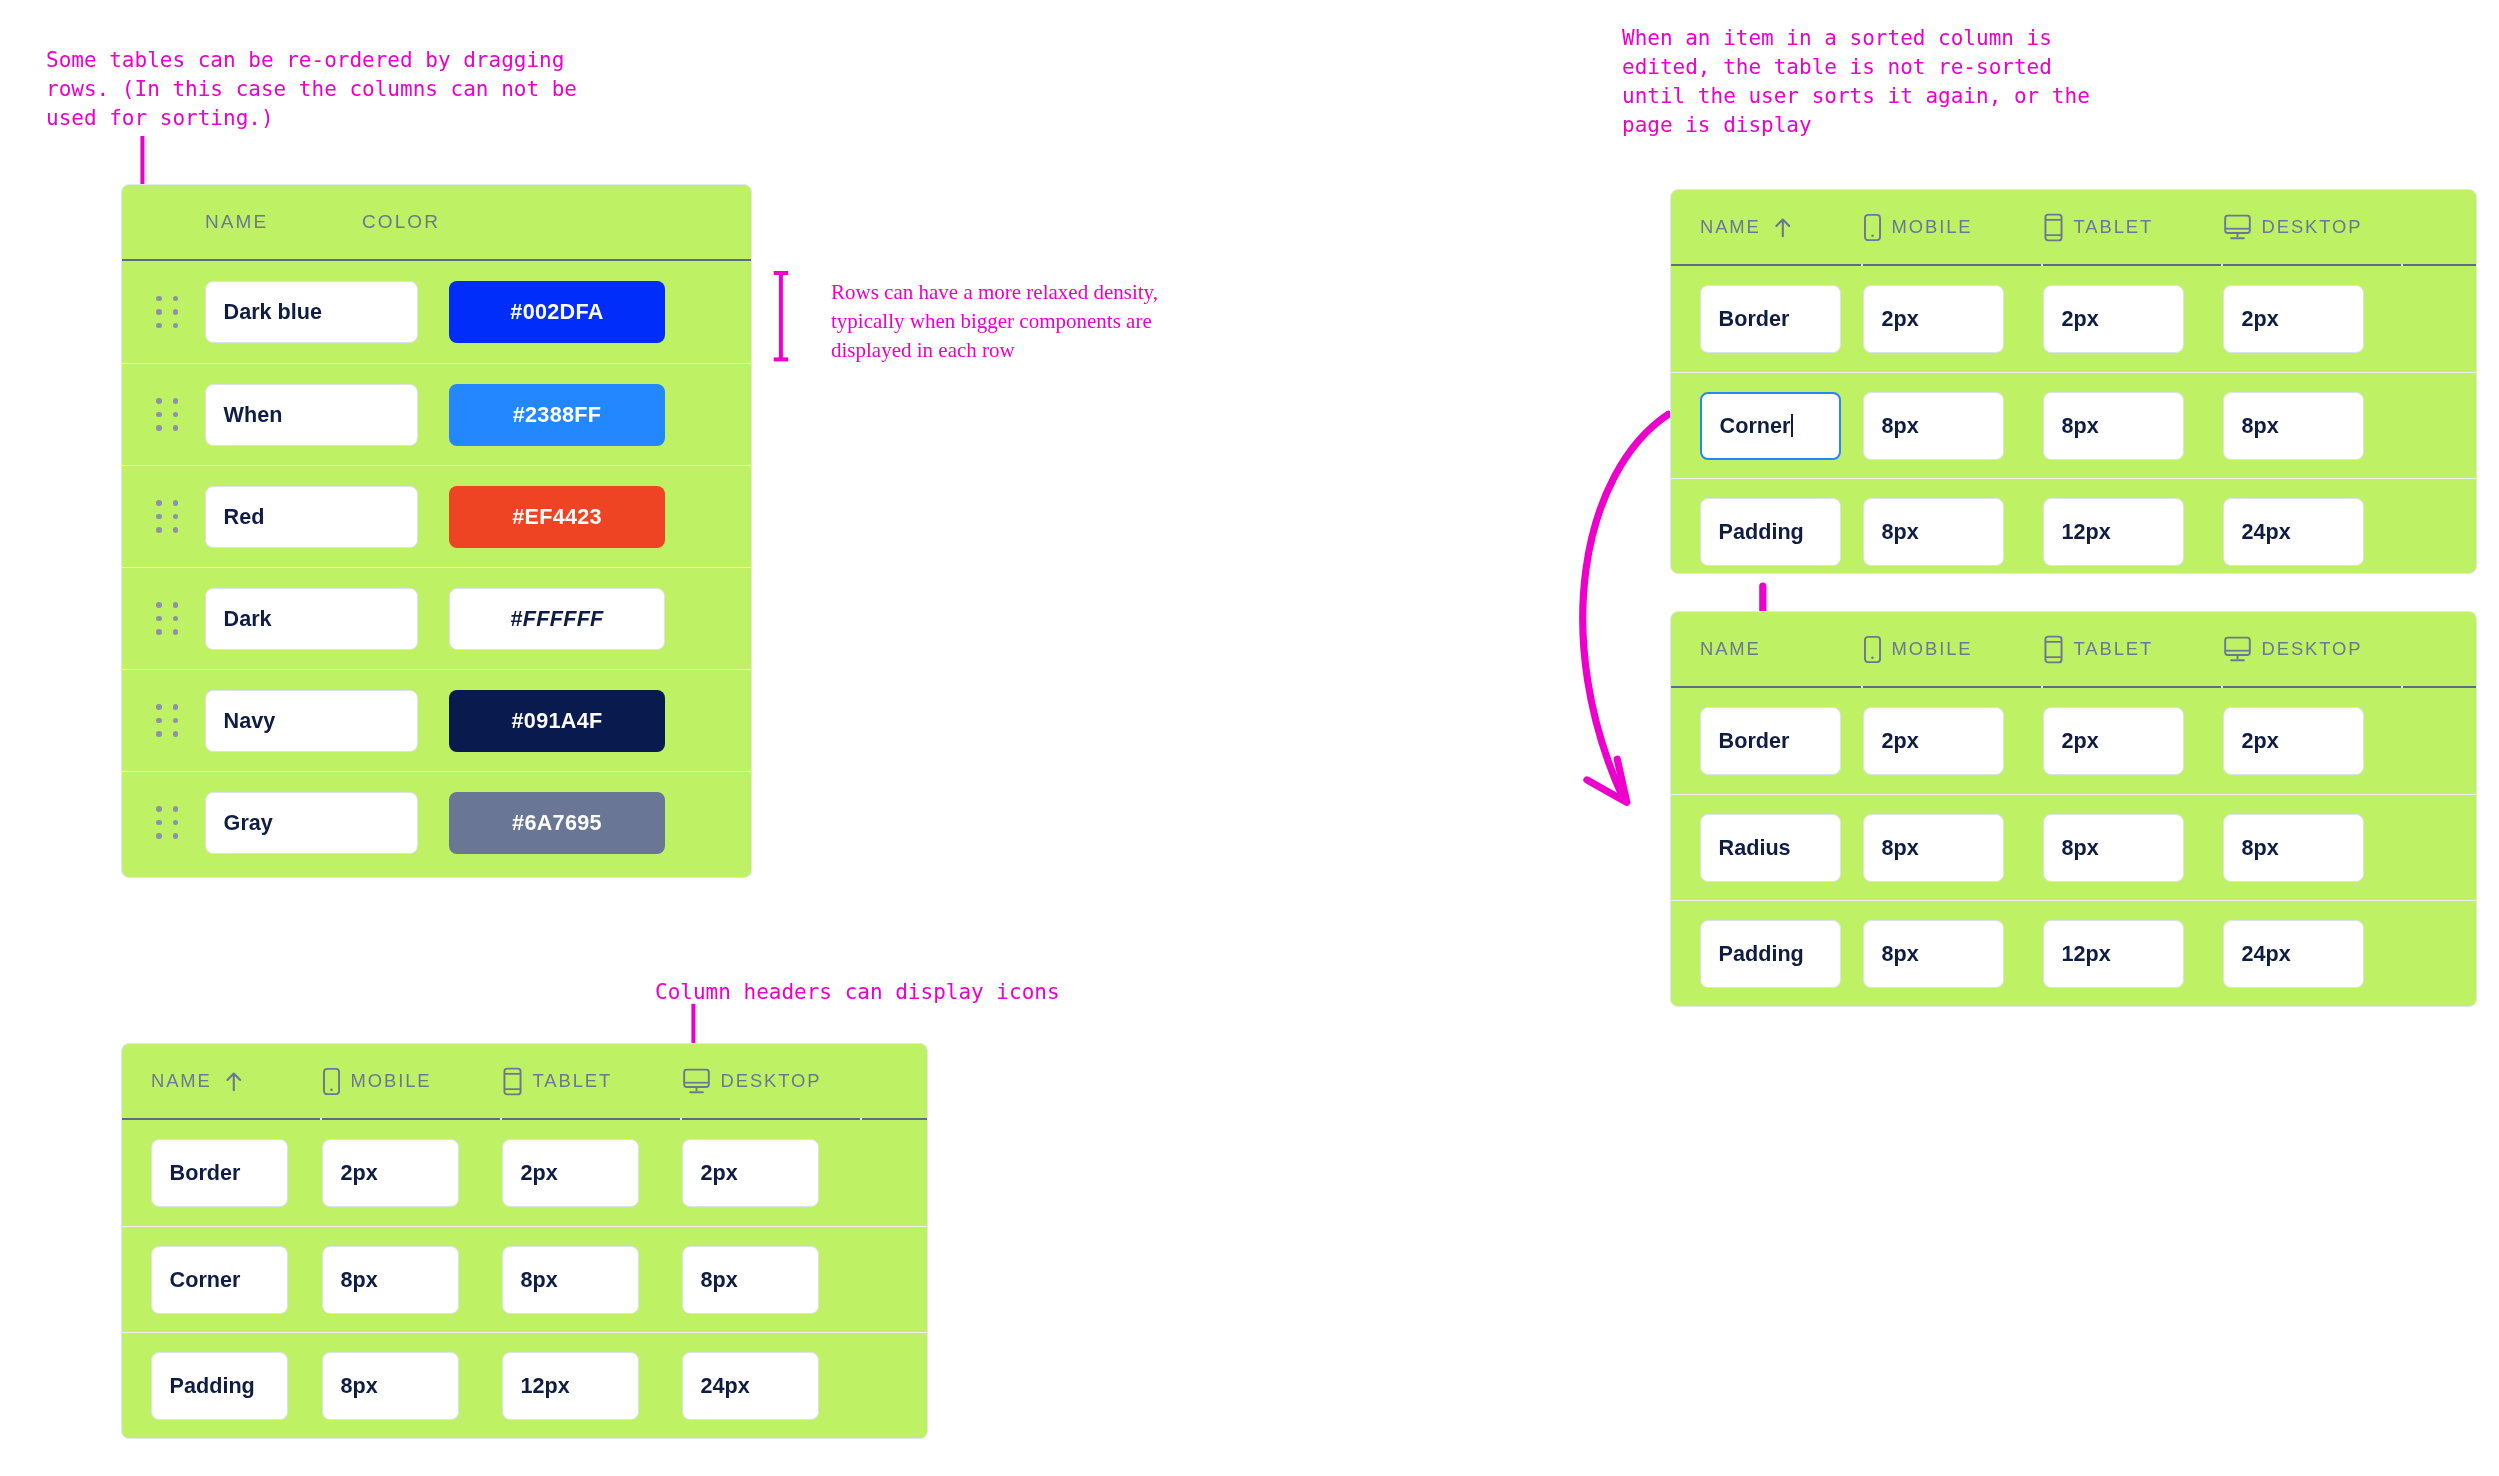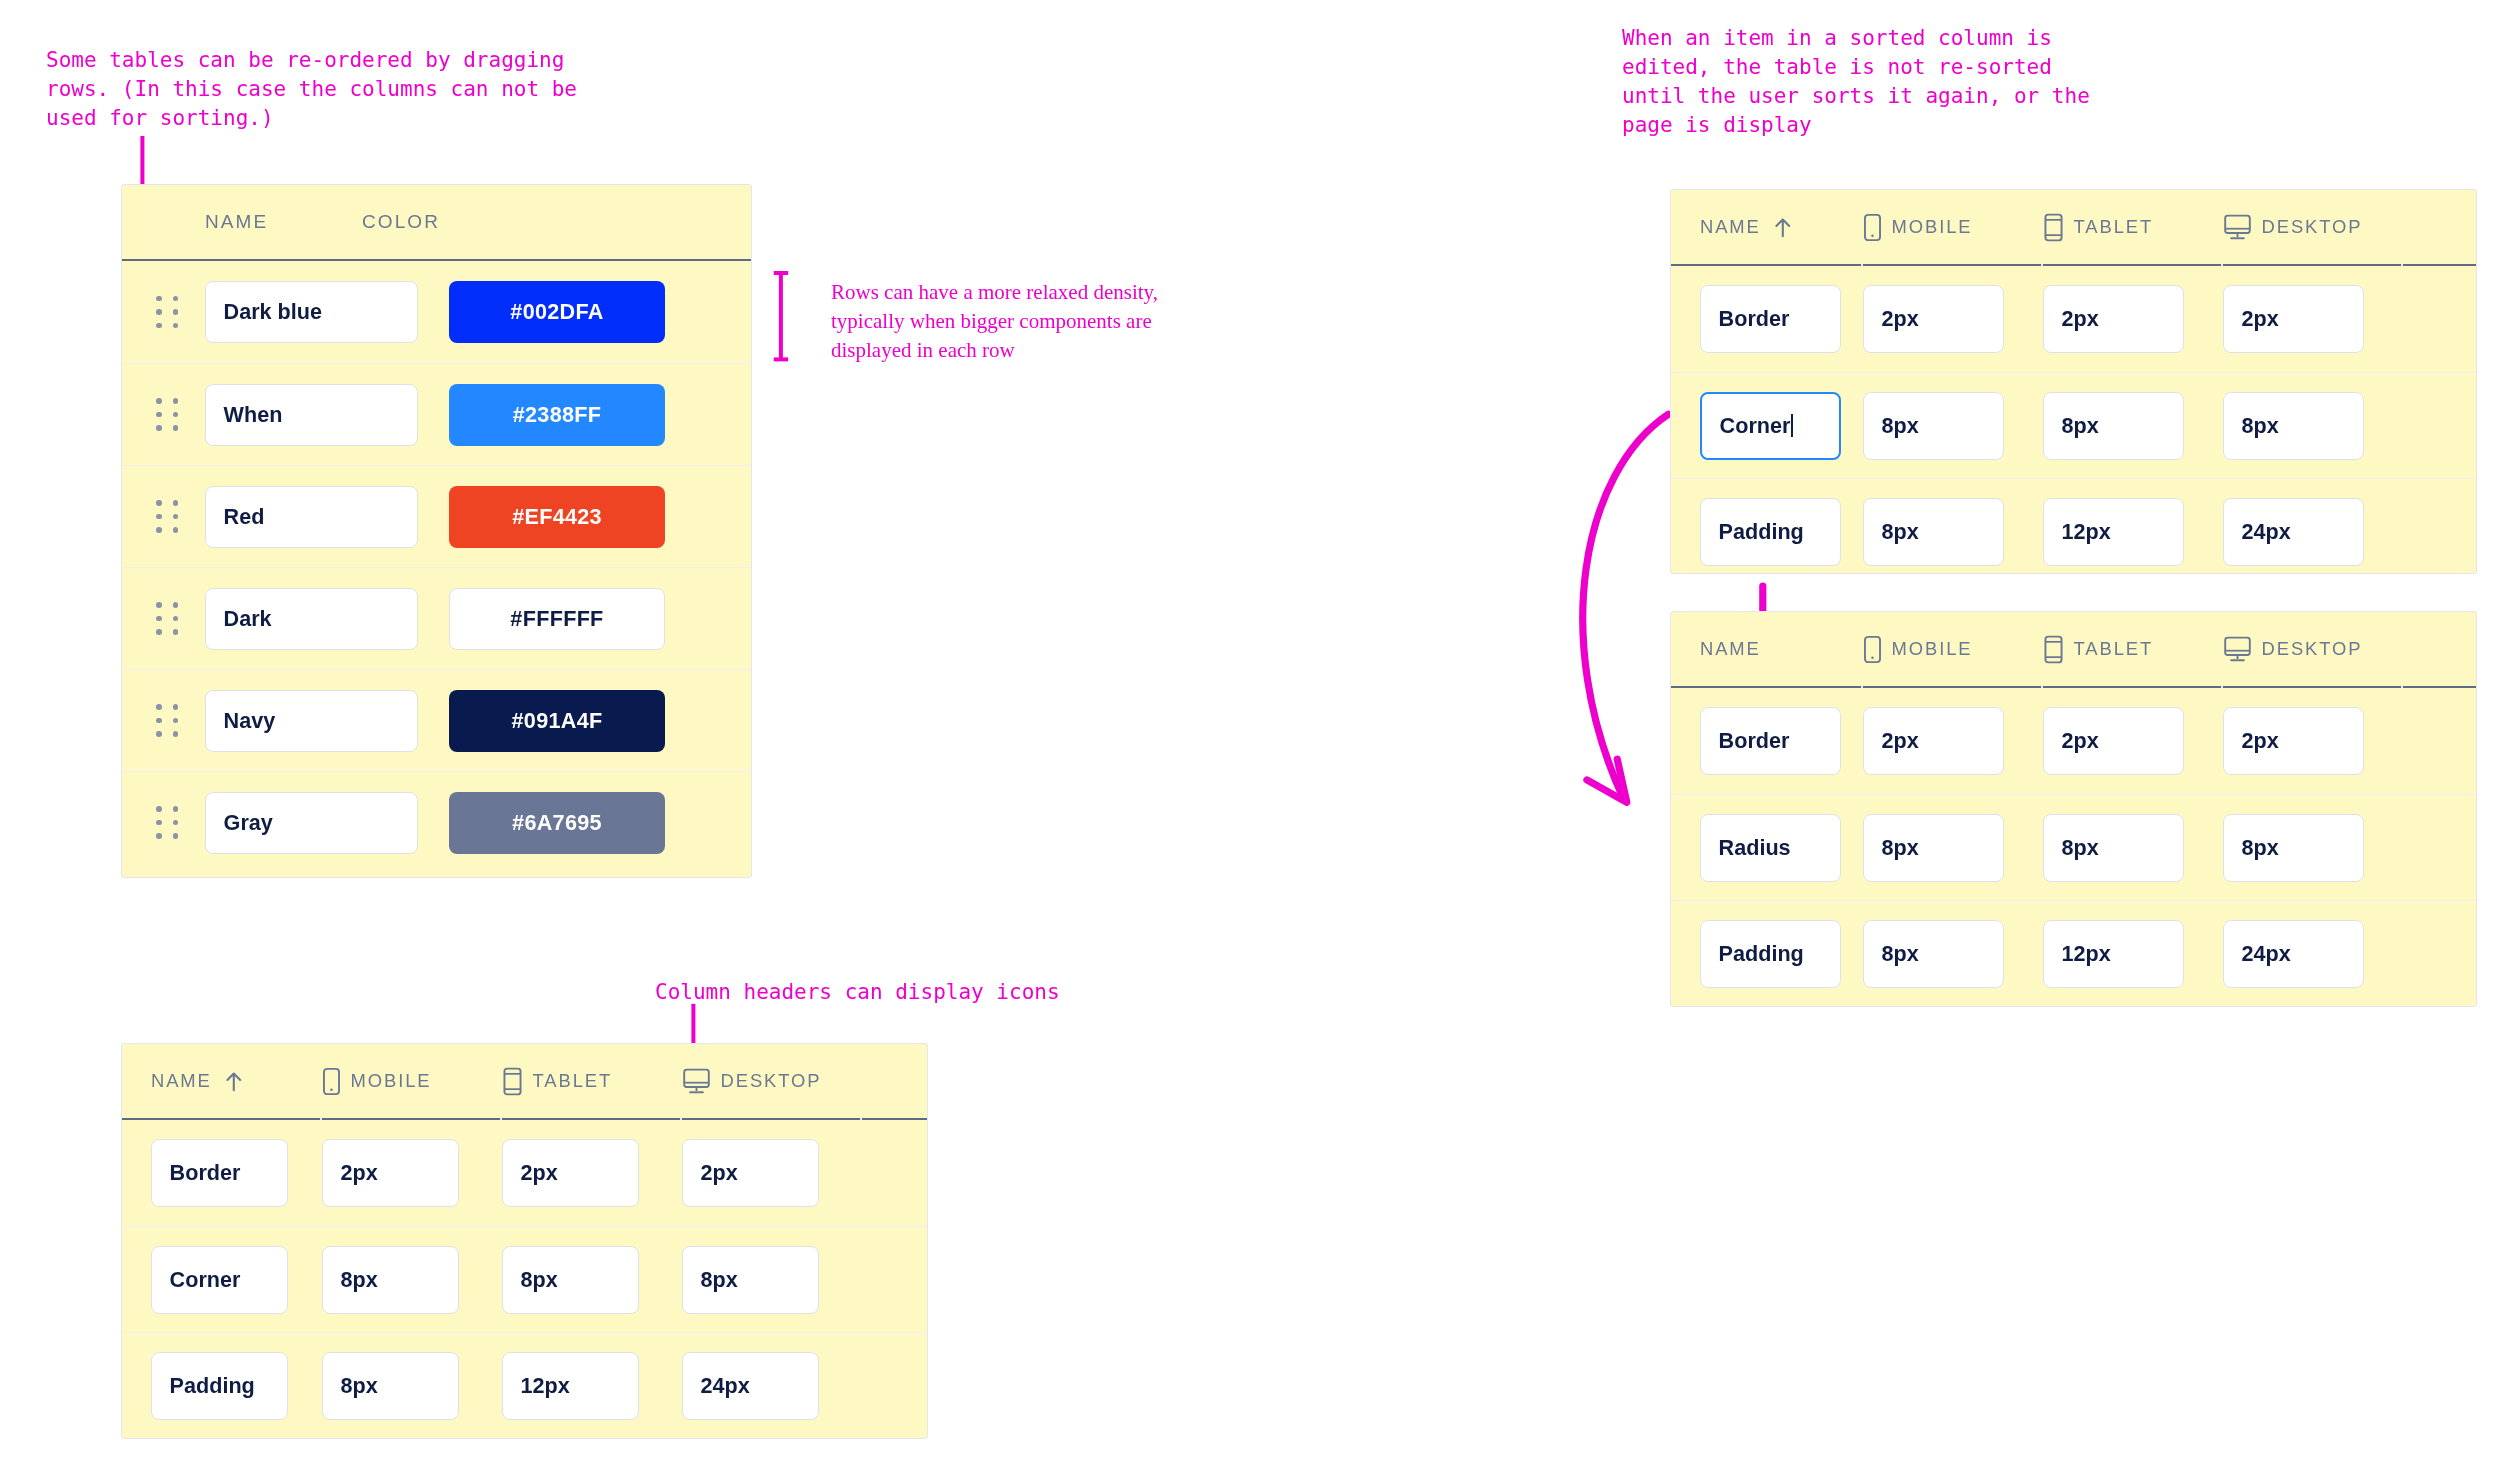--- a/index.html
+++ b/index.html
@@ -16,23 +16,23 @@
     font-size:21px;
     line-height:1.38;
     white-space:pre;
     letter-spacing:0px;
   }
   .anno-svg{position:absolute;overflow:visible;pointer-events:none;}
 
   
   .card{
     position:absolute;
-    background:#fef9c3;
+    background:#bef264;
     border:1.6px solid #E3E6EC;
-    border-radius:3px;
+    border-radius:8px;
     box-sizing:border-box;
   }
   .thead{
     display:flex;
     align-items:center;
     box-sizing:border-box;
     border-bottom:2.4px solid #5E6B84;
     position:relative;
   }
   .th{
@@ -72,21 +72,21 @@
   .caret{display:inline-block;width:1.6px;height:22.4px;background:#0F1C44;margin-left:0.8px;}
 
   
   .swatch{
     box-sizing:border-box;
     display:flex;align-items:center;justify-content:center;
     border-radius:8px;
     font-weight:700;
     letter-spacing:0.3px;
   }
-  .swatch.outline{border:1.6px solid #DDE1E9;}
+  .swatch.outline{border:1.6px solid #DDE1E9;font-style:italic;}
 
   
   .draghandle{
     box-sizing:border-box;
     display:grid;
     grid-template-columns:repeat(2,5.6px);
     grid-template-rows:repeat(3,5.6px);
     gap:8px 11.2px;
     cursor:grab;
   }

